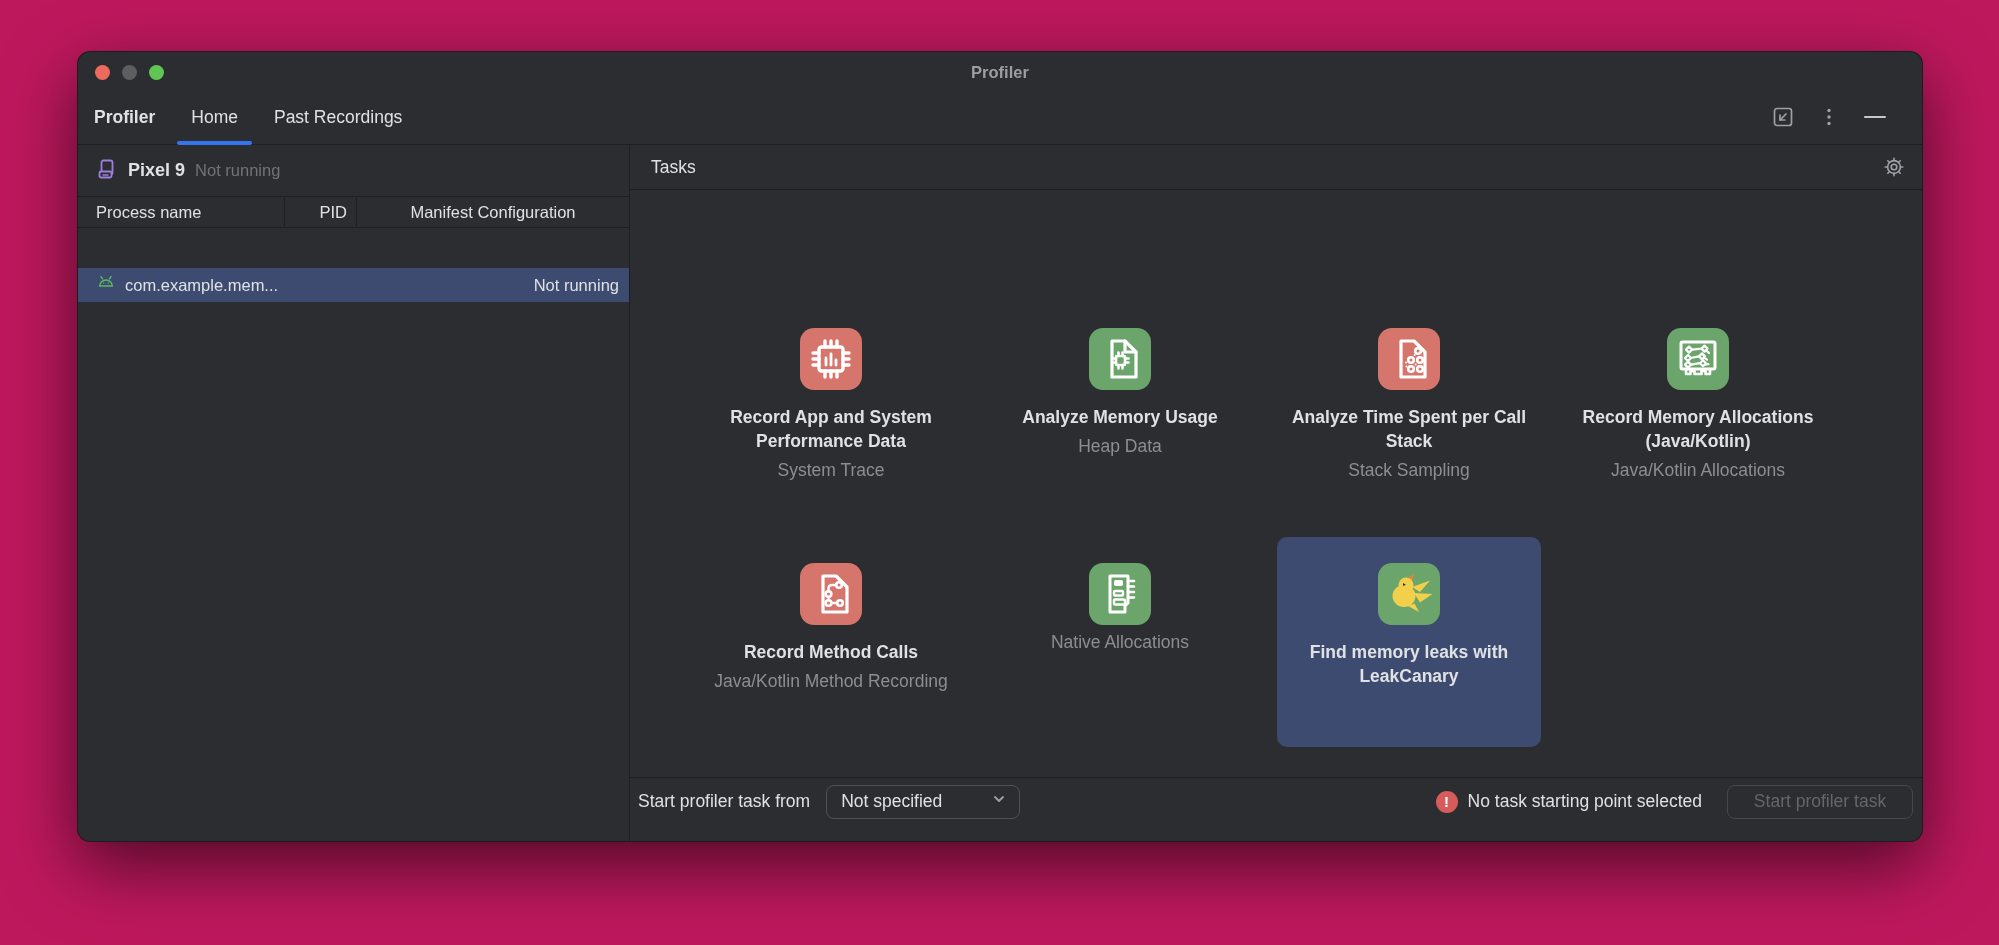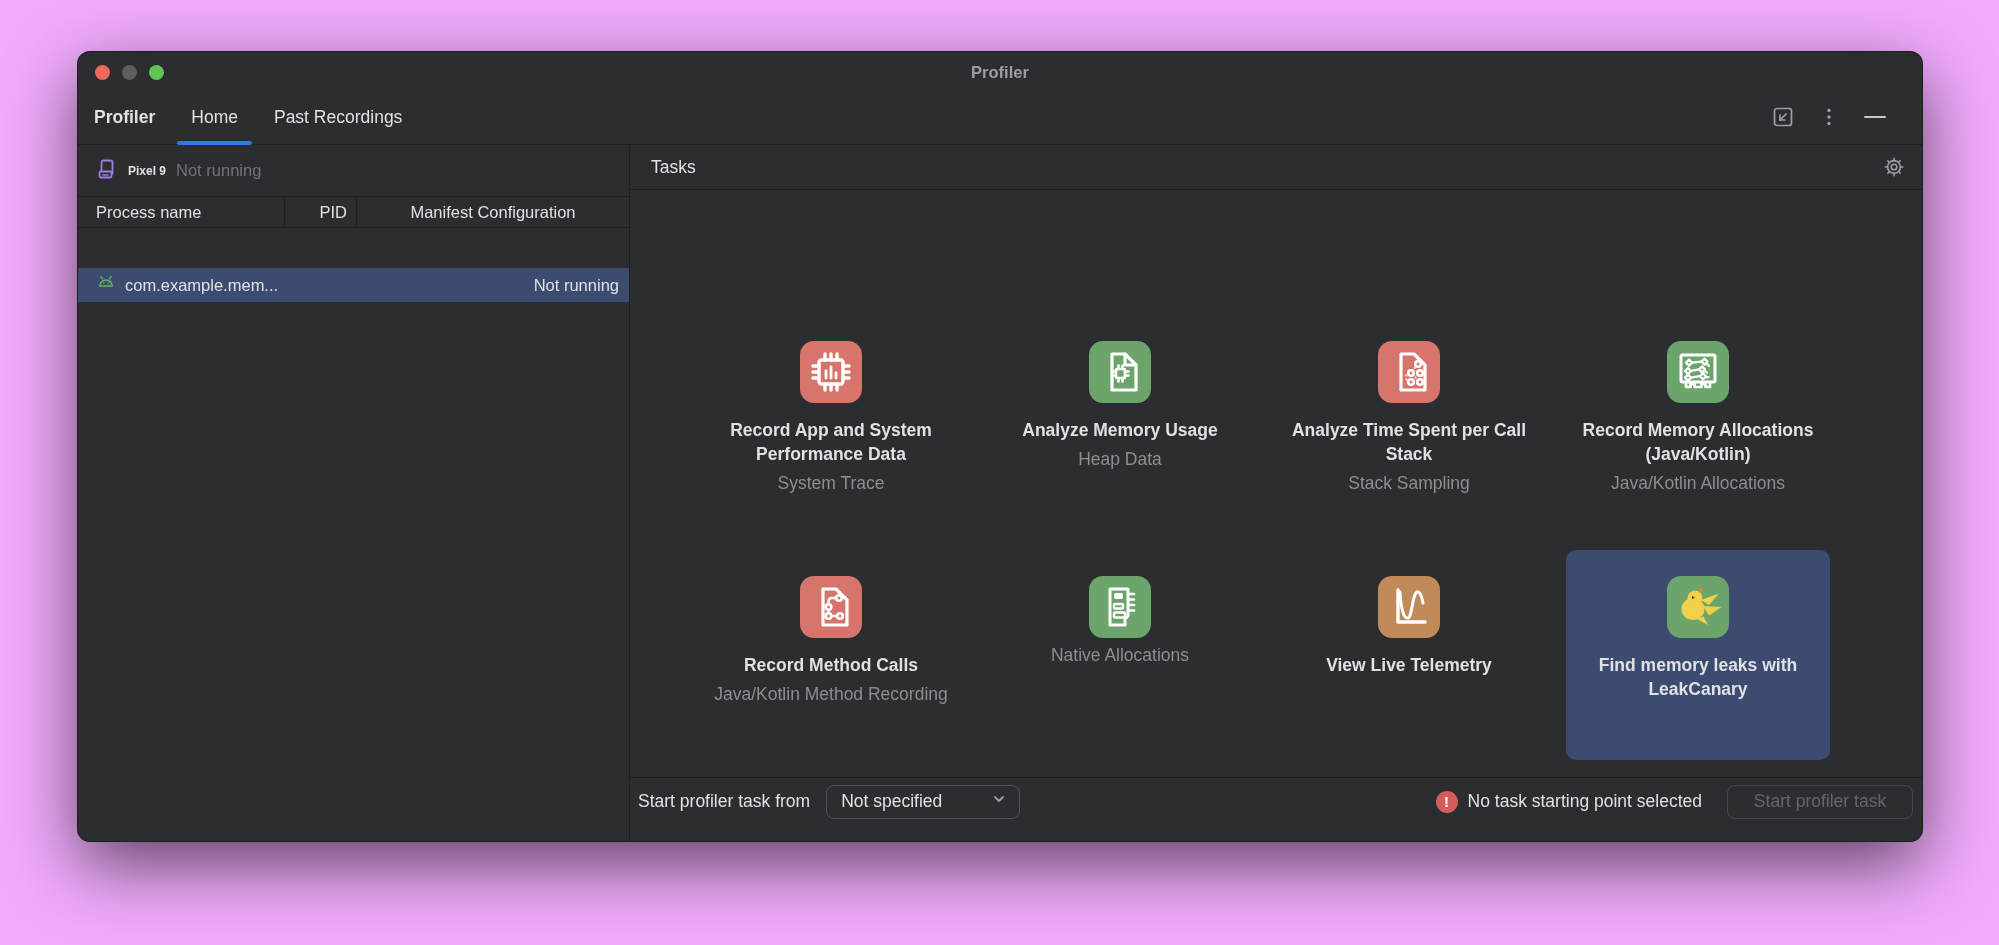--- a/index.html
+++ b/index.html
@@ -1,18 +1,18 @@
 <!DOCTYPE html>
 <html><head>
 <meta charset="utf-8">
 <style>
   * { margin:0; padding:0; box-sizing:border-box; }
   html,body { width:1999px; height:945px; background:#000; overflow:hidden;
     font-family:"Liberation Sans","DejaVu Sans",sans-serif; }
-  .stage { position:relative; width:1999px; height:945px; background:#f0abfc; }
+  .stage { position:relative; width:1999px; height:945px; background:#be185d; }
 
   .window { position:absolute; left:78px; top:52px; width:1844px; height:789px;
     background:#2b2d30; border-radius:12px; overflow:hidden;
     box-shadow:0 0 0 1px #1b1c1e, 0 24px 70px rgba(0,0,0,.6); }
 
   
   .titlebar { position:relative; height:38px; }
   .traffic { position:absolute; left:17px; top:13px; display:flex; gap:12px; }
   .tl { width:15px; height:15px; border-radius:50%; }
   .tl.red   { background:#ec6a5e; }
@@ -33,42 +33,42 @@
   .tb-icon { width:26px; height:26px; display:flex; align-items:center; justify-content:center; cursor:pointer; }
 
   
   .content { position:absolute; top:93px; bottom:0; left:0; right:0; display:flex; }
   .left-panel { width:551px; flex:none; position:relative; }
   .right-panel { flex:1; position:relative; border-left:1px solid #1e1f22; }
 
   
   .device-header { height:52px; border-bottom:1px solid #1e1f22; display:flex;
     align-items:center; padding-left:18px; }
-  .device-name { color:#dfe1e5; font-weight:bold; font-size:12px; margin-left:10px; }
+  .device-name { color:#dfe1e5; font-weight:bold; font-size:18px; margin-left:10px; }
   .device-status { color:#6f737a; font-size:16.5px; margin-left:10px; }
   .proc-header { height:31px; border-bottom:1px solid #1e1f22; display:flex;
     color:#dfe1e5; font-size:16.5px; }
   .proc-header .col { display:flex; align-items:center; }
   .col-name { width:207px; padding-left:18px; border-right:1px solid #1e1f22; }
   .col-pid { width:72px; justify-content:flex-end; padding-right:9px; border-right:1px solid #1e1f22; }
   .col-manifest { flex:1; justify-content:center; }
   .proc-row { height:34px; background:#3c4b6f; display:flex; align-items:center;
     padding:0 10px 0 18px; color:#dfe1e5; font-size:16.5px; cursor:pointer;margin-top:40px; }
   .proc-row .pname { margin-left:9px; }
   .proc-row .pmanifest { margin-left:auto; }
 
   
   .tasks-header { height:45px; border-bottom:1px solid #1e1f22; display:flex;
     align-items:center; padding:0 14px 0 21px; }
   .tasks-title { color:#dfe1e5; font-size:17.5px; }
   .gear-btn { margin-left:auto; width:28px; height:28px; display:flex;
     align-items:center; justify-content:center; cursor:pointer; }
 
   .tasks-main { position:absolute; top:45px; left:0; right:0; bottom:48px; overflow:hidden; }
-  .task-grid { position:absolute; left:69px; top:125px; display:grid;
+  .task-grid { position:absolute; left:69px; top:112px; display:grid;
     grid-template-columns:repeat(4,264px); column-gap:32px; row-gap:25px;gap:25px; }
   .task-card { width:264px; height:210px; padding-top:26px; border-radius:10px;
     display:flex; flex-direction:column; align-items:center; text-align:center; cursor:pointer; }
   .task-card.selected { background:#3c4b6f; }
   .task-icon { width:62px; height:62px; border-radius:14px; flex:none;
     display:flex; align-items:center; justify-content:center; }
   .bg-red    { background:#d5756c; }
   .bg-green  { background:#6ba56b; }
   .bg-orange { background:#c18a59; }
   .task-title { margin-top:15px; padding:0 14px; color:#dfe1e5; font-weight:bold;
@@ -274,30 +274,20 @@
                   <path d="M21 13 H39 V40 L36 43 V49 H21 Z"></path>
                   <path stroke-width="2.6" d="M39 18 h6 M39 23.5 h6 M39 29 h6 M39 34.5 h6"></path>
                   <rect x="25" y="17" width="9" height="6" rx="1.8" fill="#fff" stroke="none"></rect>
                   <rect x="25" y="28" width="9" height="4.5" rx="1" stroke-width="2.4"></rect>
                   <rect x="25" y="36.5" width="11" height="5" rx="1" stroke-width="2.4"></rect>
                 </svg>
               </div>
               <div class="task-sub">Native Allocations</div>
             </div>
 
-            <div class="task-card">
-              <div class="task-icon bg-orange">
-                <svg width="62" height="62" viewBox="0 0 62 62" fill="none" stroke="#fff" stroke-width="3.4" stroke-linecap="round" stroke-linejoin="round">
-                  <path d="M20 14 V46 H47"></path>
-                  <path stroke-width="3" d="M22 16 C 23 34, 26 43, 30 42 C 34 41, 34 22, 38 17 C 41 13, 44 20, 45 27"></path>
-                </svg>
-              </div>
-              <div class="task-title">View Live Telemetry</div>
-              <div class="task-sub"></div>
-            </div>
 
             <div class="task-card selected">
               <div class="task-icon bg-green">
                 <svg width="62" height="62" viewBox="0 0 62 62">
                   <path d="M29 16 l7 -5.5 l-2 8 z" fill="#e8813b"></path>
                   <ellipse cx="26" cy="33" rx="11.5" ry="11" fill="#f2d04b"></ellipse>
                   <circle cx="28" cy="22" r="7.5" fill="#f2d04b"></circle>
                   <path d="M34 24 L52 17.5 L42 29 Z" fill="#f2d04b"></path>
                   <path d="M36 30 L54.5 31 L42 39.5 Z" fill="#f2d04b"></path>
                   <path d="M30 43 L41 49 L36.5 40.5 Z" fill="#f2d04b"></path>

